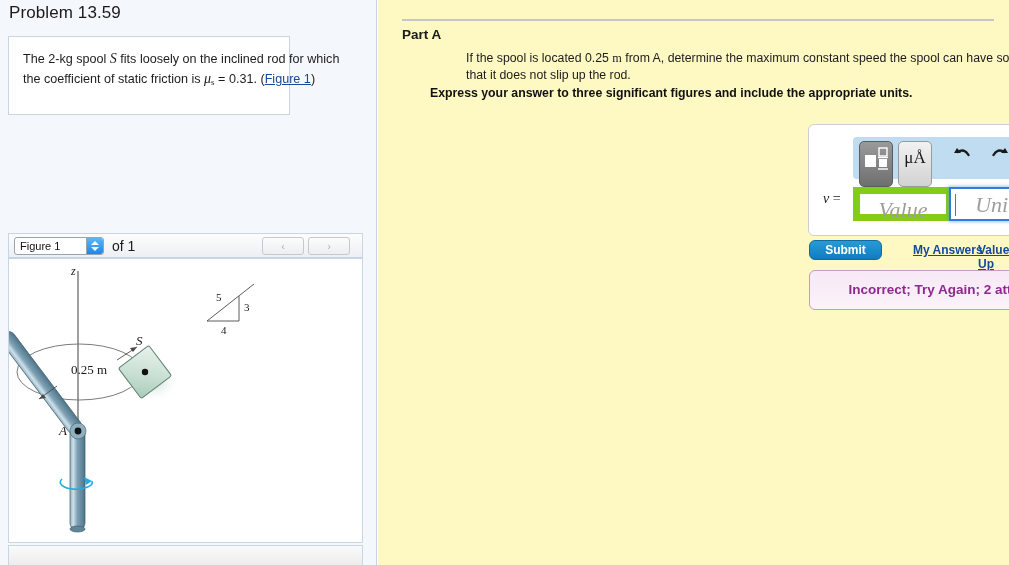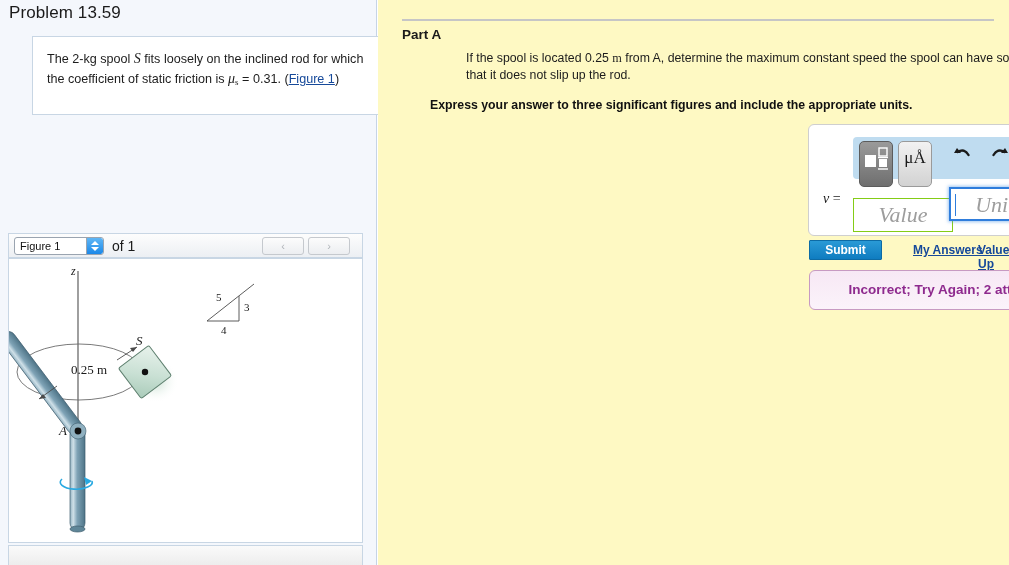--- a/index.html
+++ b/index.html
@@ -20,25 +20,24 @@
     border-right: 1px solid #c5d4e6;
     box-sizing: border-box;
   }
   #problem-title {
     position: absolute; left: 9px; top: 3px;
     font-size: 17px; color: #1a1a1a;
     letter-spacing: 0.1px;
   }
   #statement-box {
     position: absolute; left: 8px; top: 36px;
-    width: 355px; height: 79px;
+    width: 282px; height: 79px;
     background: #ffffff;
     border: 1px solid #c8d6e4;
     box-sizing: border-box;
-    margin-left: 24px;
   }
   #statement-text {
     position: absolute; left: 14px; top: 12px;
     width: 330px;
     font-size: 12.6px; line-height: 20px; color: #1c1c1c;
   }
   .mathvar { font-family: "Liberation Serif", serif; font-style: italic; font-size: 14px; }
   .mathup  { font-family: "Liberation Serif", serif; font-style: normal; }
   .sub { font-size: 9px; vertical-align: -2px; }
   a.inline-link { color: #16499a; text-decoration: underline; }
@@ -126,21 +125,21 @@
   #part-title {
     position: absolute; left: 24px; top: 27px;
     font-size: 13.5px; font-weight: bold; color: #1a1a1a;
   }
   #question-text {
     position: absolute; left: 52px; top: 50px;
     width: 565px;
     font-size: 12.3px; line-height: 17px; color: #1c1c1c; margin-left: 36px;
   }
   #instruction-text {
-    position: absolute; left: 52px; top: 97px;
+    position: absolute; left: 52px; top: 85px;
     width: 560px;
     font-size: 12.3px; font-weight: bold; line-height: 17px; color: #111;
   }
 
   
   #answer-box {
     position: absolute; left: 430px; top: 124px;
     width: 355px; height: 112px;
     background: #ffffff;
     border: 1px solid #cfcfcf;
@@ -195,41 +194,40 @@
     box-sizing: border-box;
     font-family: "Liberation Serif", serif;
     font-style: italic;
     font-size: 22px;
     color: #9d9d9d;
     text-align: center;
     line-height: 32px;
   }
   #value-input {
     left: 44px; width: 100px;
-    border: 1px solid #84cc16;
-    margin-top: 11px;
+    border: 7px solid #84cc16;
   }
   #units-input {
     left: 140px; width: 100px;
     border: 2px solid #2f7ddc;
     box-shadow: 0 0 3px 1px rgba(77,150,230,0.55);
   }
   #units-caret {
     position: absolute; left: 4px; top: 5px;
     width: 1px; height: 22px;
     background: #2f7ddc;
   }
 
   
   #submit-btn {
     position: absolute; left: 431px; top: 240px;
     width: 73px; height: 20px;
     background: linear-gradient(#2a9ad6, #0f7cc0);
     border: 1px solid #0d6ba5;
-    border-radius: 1px;
+    border-radius: 6px;
     box-sizing: border-box;
     color: #ffffff;
     font-size: 12px; font-weight: bold;
     text-align: center; line-height: 18px;
   }
   .mini-link {
     position: absolute; top: 243px;
     font-size: 12px; font-weight: bold;
     color: #16499a; text-decoration: underline;
   }

